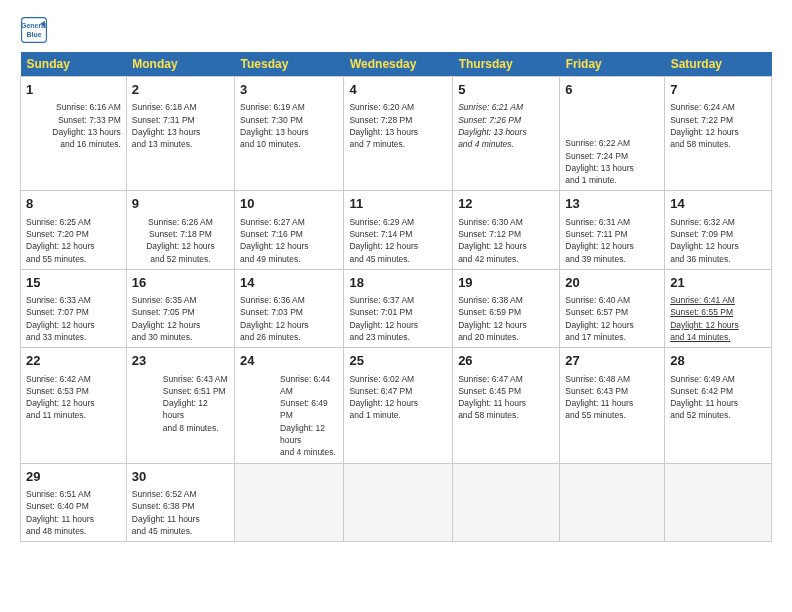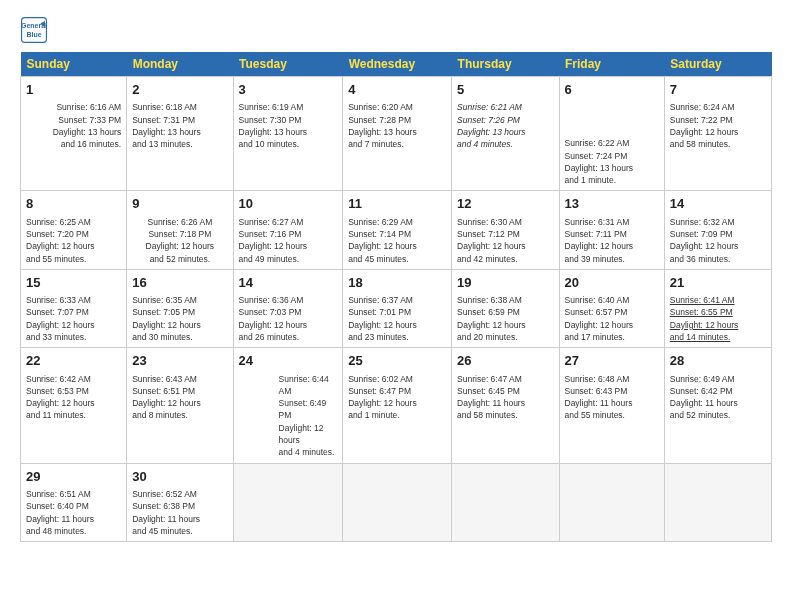--- a/index.html
+++ b/index.html
@@ -268,21 +268,21 @@
         <tr>
           <td>
             <span class="day-num">22</span>
             <div class="day-info" style="white-space: pre-line;">Sunrise: 6:42 AM
 Sunset: 6:53 PM
 Daylight: 12 hours
 and 11 minutes.</div>
           </td>
           <td>
             <span class="day-num">23</span>
-            <div class="day-info" style="white-space: pre-line;">Sunrise: 6:43 AM
+            <div class="day-info" style="white-space: pre-line; margin-left: 31px;">Sunrise: 6:43 AM
 Sunset: 6:51 PM
 Daylight: 12 hours
 and 8 minutes.</div>
           </td>
           <td>
             <span class="day-num">24</span>
             <div class="day-info" style="white-space: pre-line; margin-left: 40px;">Sunrise: 6:44 AM
 Sunset: 6:49 PM
 Daylight: 12 hours
 and 4 minutes.</div>

